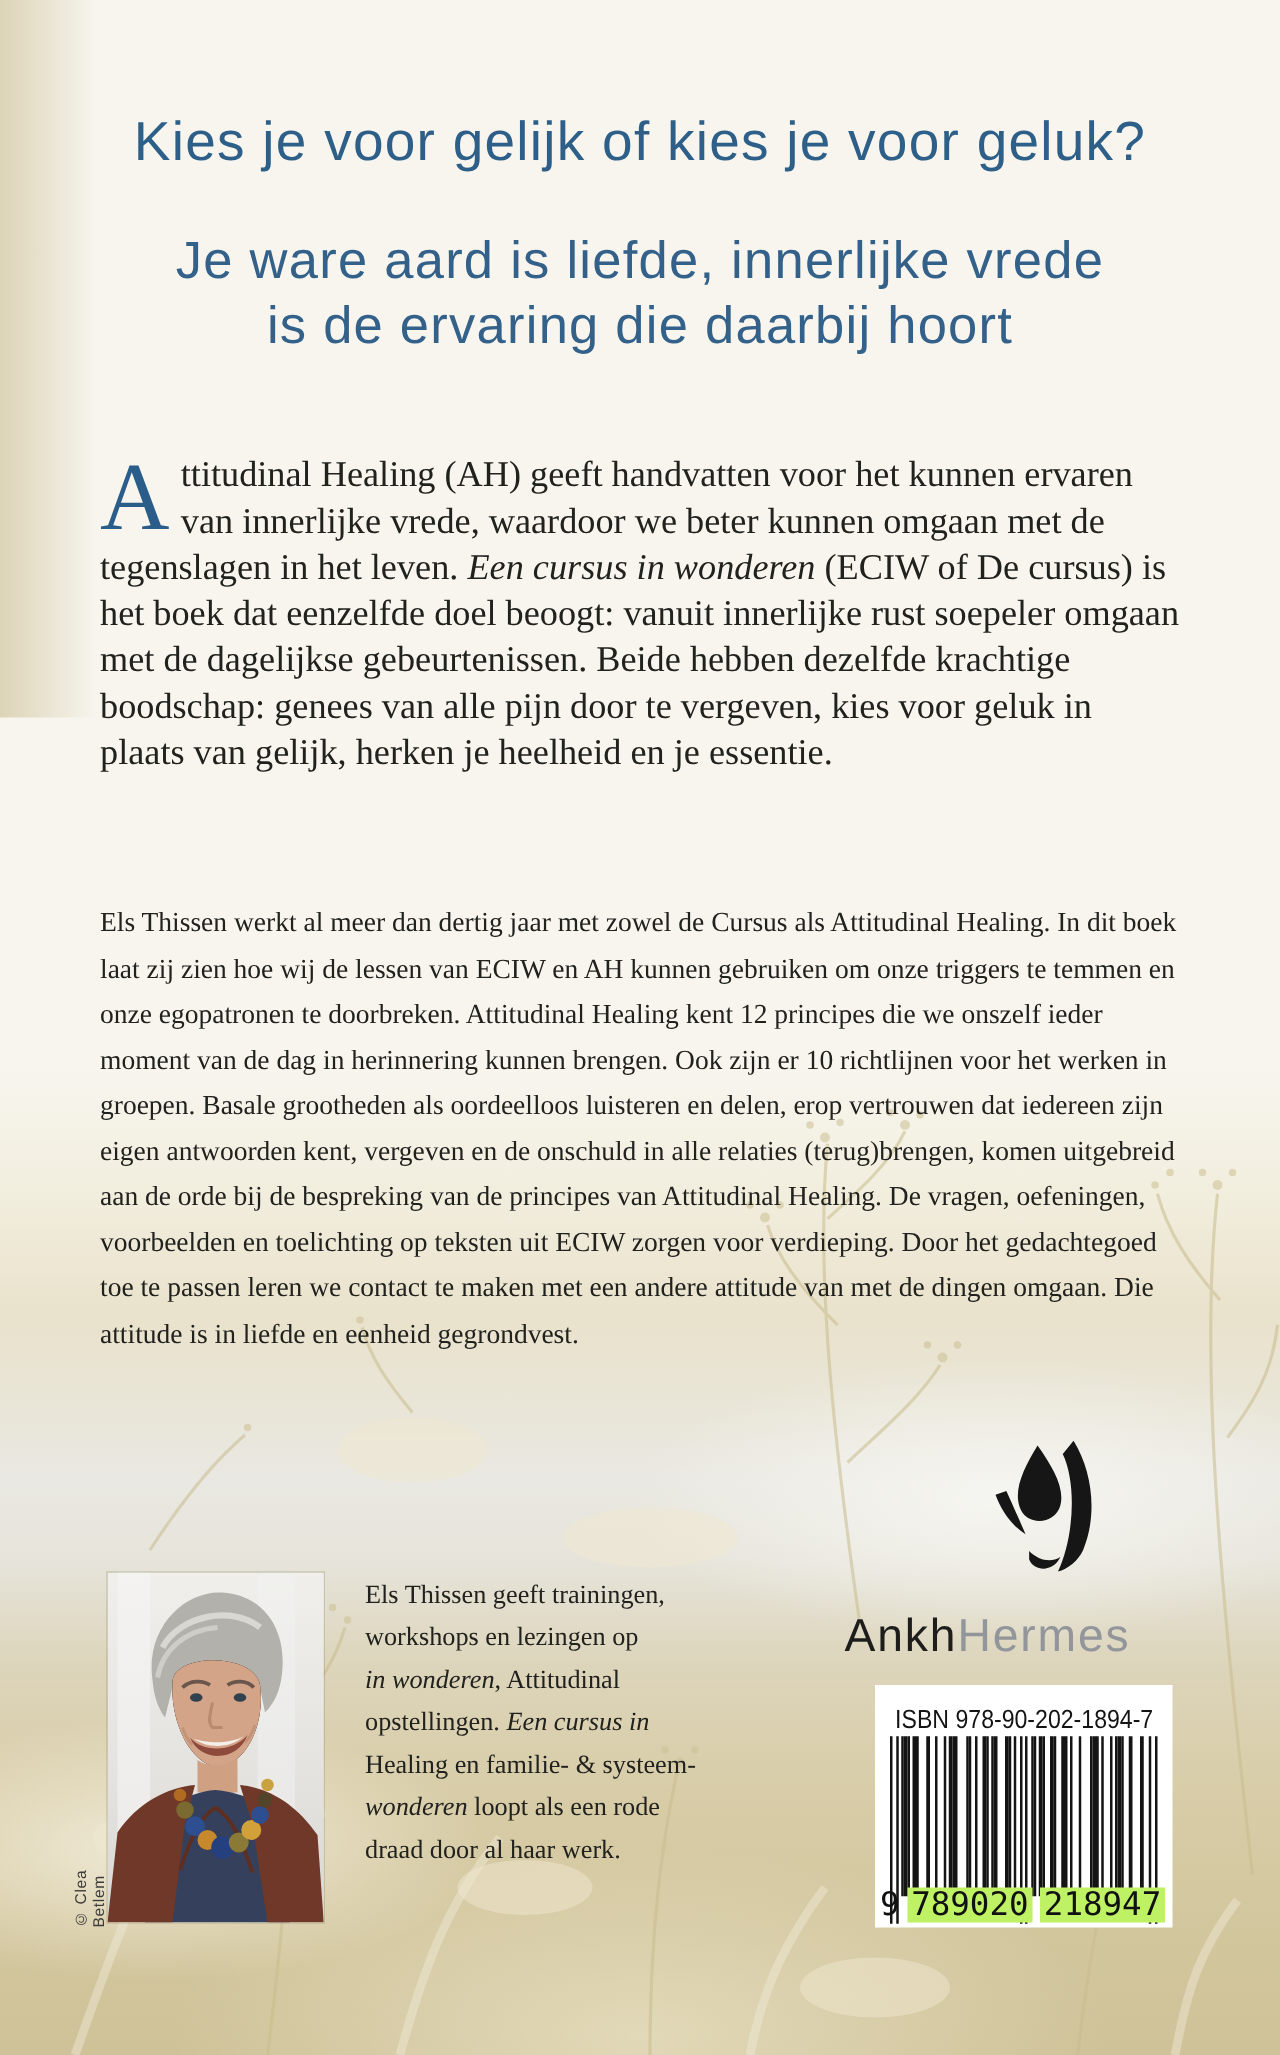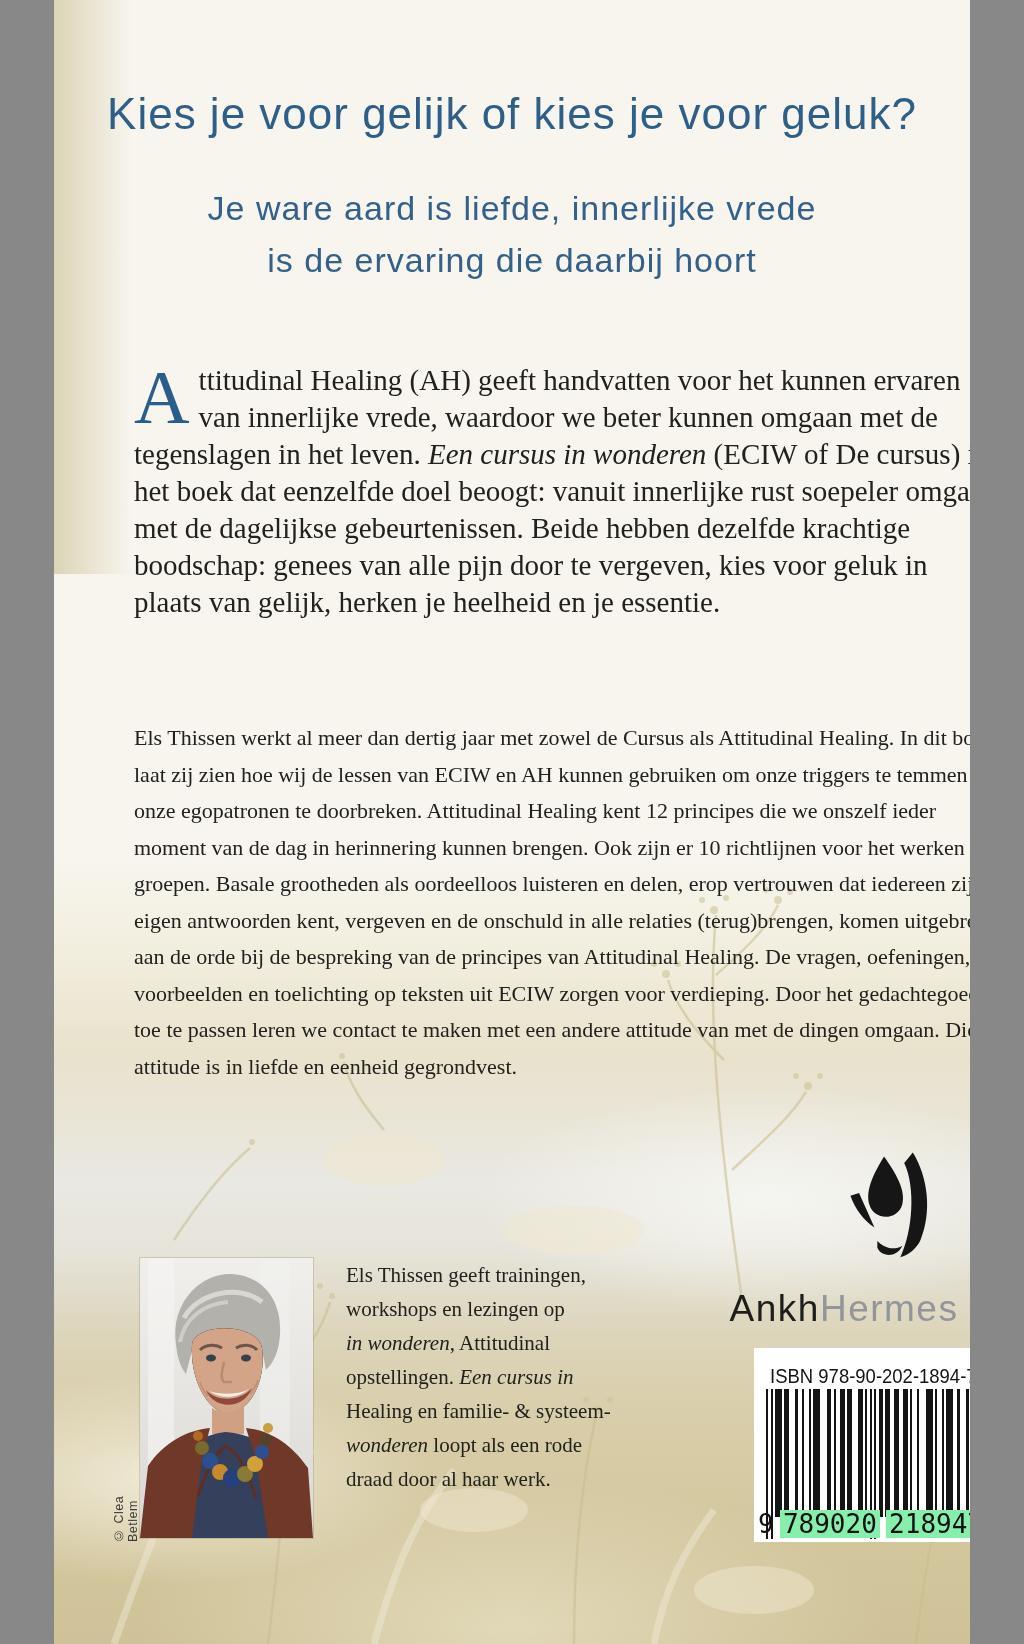--- a/index.html
+++ b/index.html
@@ -1,17 +1,17 @@
 <!DOCTYPE html>
 <html><head>
 <meta charset="utf-8">
 <style>
   html,body{margin:0;padding:0;background:#888;}
   .cover{
-    position:relative;width:916px;height:1644px;margin:0 auto;overflow:hidden;
+    position:relative;width:1024px;height:1644px;margin:0 auto;overflow:hidden;
     font-family:"Liberation Serif",serif;
     background:
       radial-gradient(ellipse 420px 160px at 78% 73%, rgba(248,248,244,.85), rgba(248,248,244,0) 70%),
       radial-gradient(ellipse 380px 150px at 12% 90%, rgba(246,241,226,.8), rgba(246,241,226,0) 70%),
       radial-gradient(ellipse 500px 200px at 50% 99%, rgba(233,226,198,.7), rgba(233,226,198,0) 75%),
       linear-gradient(180deg,
         #f7f5ee 0%, #f7f5ee 52%,
         #f2eede 58%, #e9e2cc 64%,
         #e9e5d6 68%, #e9e8e2 72%,
         #e6e4da 76%, #ddd5bb 81%,
@@ -19,21 +19,21 @@
   }
   .plants{position:absolute;left:0;top:0;z-index:1;}
   .left-strip{position:absolute;left:0;top:1070;width:78px;height:574px;z-index:1;
     background:linear-gradient(90deg, rgba(203,190,146,.6), rgba(203,190,146,0));}
   .content{position:absolute;inset:0;z-index:2;}
 
   .headline{position:absolute;left:0;top:88px;width:100%;text-align:center;margin:0;
     font-family:"Liberation Sans",sans-serif;font-weight:300;font-size:44px;line-height:52px;
     color:#2e5f88;letter-spacing:1px;}
   .tagline{position:absolute;left:0;top:182px;width:100%;text-align:center;margin:0;
-    font-family:"Liberation Sans",sans-serif;font-weight:300;font-size:34px;line-height:52px;
+    font-family:"Liberation Sans",sans-serif;font-weight:300;font-size:42px;line-height:52px;
     color:#33618a;letter-spacing:1px;}
 
   .intro{position:absolute;left:80px;top:362px;width:868px;margin:0;
     font-size:29px;line-height:37px;color:#21211e;}
   .intro .dropcap{float:left;font-size:77px;line-height:62px;padding:4px 9px 0 0;
     color:#2a5d8a;font-family:"Liberation Serif",serif;}
   .intro em, .bio em{font-style:italic;}
 
   .about{position:absolute;left:80px;top:720px;width:872px;margin:0;
     font-size:22px;line-height:36.5px;color:#21211e;}
@@ -55,21 +55,21 @@
   .isbn-box{position:absolute;left:700px;top:1348px;width:238px;height:194px;background:#fff;}
   .isbn-label{margin-top:16px;text-align:center;font-family:"Liberation Sans",sans-serif;
     font-size:21px;color:#141414;white-space:nowrap;}
   .isbn-label span{display:inline-block;transform:scaleX(.88);transform-origin:center;}
   .bars{display:flex;align-items:flex-start;height:152px;margin:1px 0 0 12px;width:214px;}
   .bar{flex:0 0 2.25px;height:128px;background:transparent;}
   .bar.on{background:#141414;}
   .bar.g.on{height:150px;}
   .digits{position:absolute;left:4px;right:6px;bottom:4px;display:flex;justify-content:space-between;
     font-family:"DejaVu Sans Mono",monospace;font-size:26px;line-height:28px;color:#111;}
-  .digits .grp{background:#86efac;padding:0 3px;}
+  .digits .grp{background:#bef264;padding:0 3px;}
 </style>
 </head>
 <body>
 
 <div class="cover">
 
   <div class="left-strip"></div>
   <svg class="plants" width="1024" height="1644" viewBox="0 0 1024 1644">
     <g stroke="#c9bc8e" stroke-width="2.5" fill="none" opacity="0.55">
       <path d="M688,1300 C668,1160 652,1020 662,915"></path>

